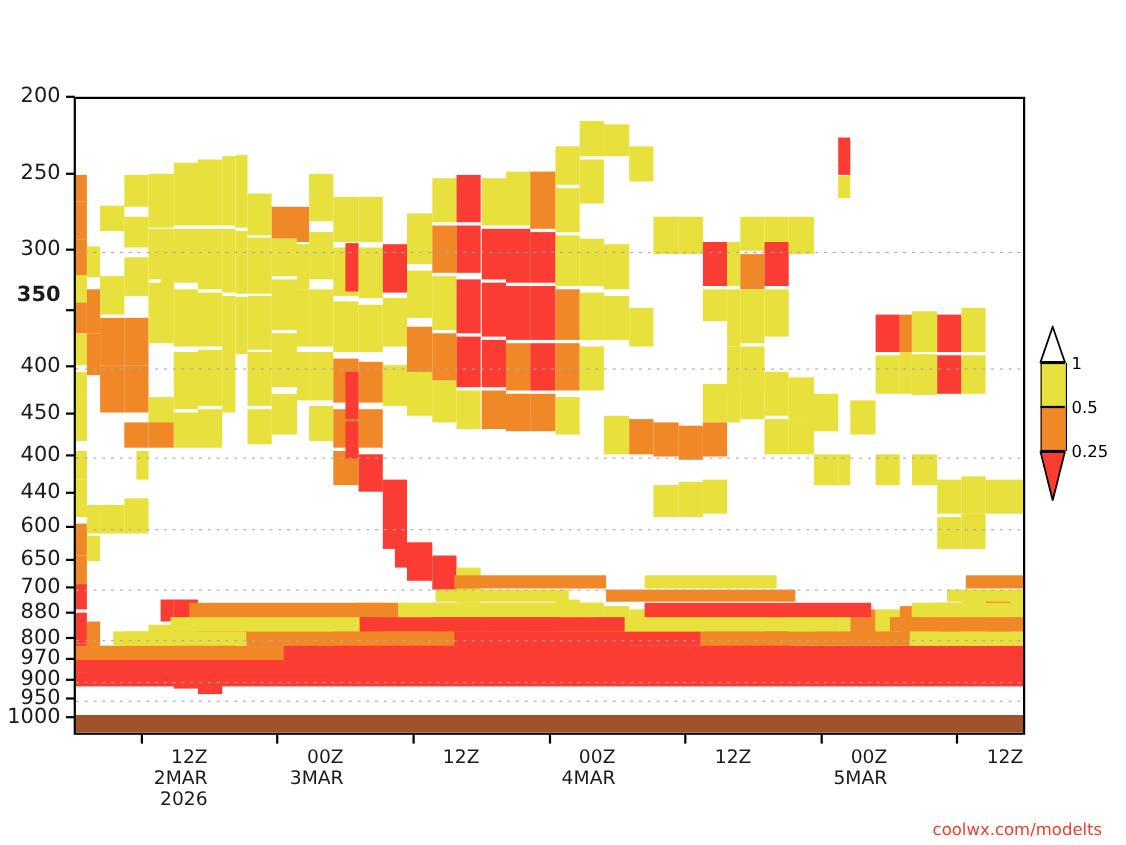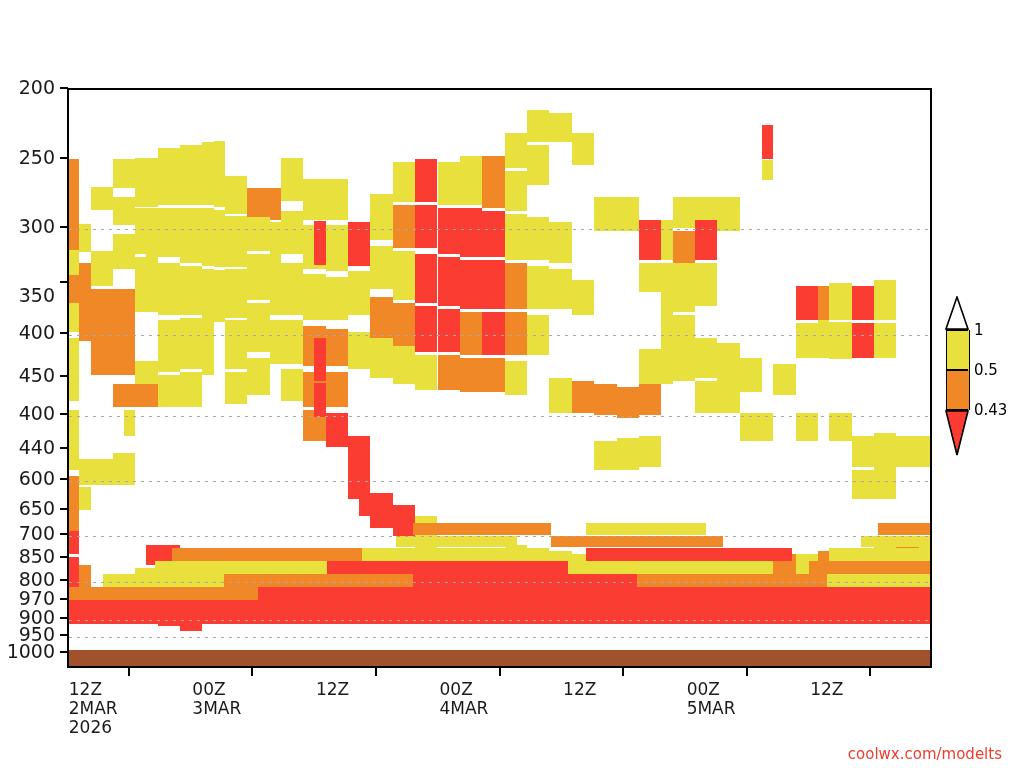--- a/index.html
+++ b/index.html
@@ -37,21 +37,21 @@
   
   .ytick-label{
     position:absolute;right:0;text-align:right;
     font-size:19px;color:#1a1a1a;white-space:nowrap;line-height:1;
   }
   .ytick-mark{position:absolute;width:8px;height:2px;background:#000;}
 
   
   .xtick-mark{position:absolute;width:2px;height:8px;background:#000;}
   .xtick-label{
-    position:absolute;text-align:left;font-size:17px;color:#1a1a1a;
+    position:absolute;text-align:right;font-size:17px;color:#1a1a1a;
     line-height:19px;white-space:nowrap;
   }
   .xaxis-title{
     position:absolute;left:0;top:728px;width:1024px;text-align:center;
     font-size:23px;color:#000;
   }
   .watermark{
     position:absolute;right:22px;top:745px;font-size:15px;color:#f03c2e;
     white-space:nowrap;
   }
@@ -400,37 +400,37 @@
   </div>
 
   <div id="yaxis">
       <div class="ytick-mark" style="left: 60px; top: 87px;"></div>
       <div class="ytick-label" style="width: 55px; left: 0px; top: 78px;">200</div>
       <div class="ytick-mark" style="left: 60px; top: 156.686px;"></div>
       <div class="ytick-label" style="width: 55px; left: 0px; top: 147.686px;">250</div>
       <div class="ytick-mark" style="left: 60px; top: 225.556px;"></div>
       <div class="ytick-label" style="width: 55px; left: 0px; top: 216.556px;">300</div>
       <div class="ytick-mark" style="left: 60px; top: 281.223px;"></div>
-      <div class="ytick-label" style="width: 55px; left: 0px; top: 286px;">350</div>
+      <div class="ytick-label" style="width: 55px; left: 0px; top: 259px; font-weight: bold;">350</div>
       <div class="ytick-mark" style="left: 60px; top: 331.511px;"></div>
       <div class="ytick-label" style="width: 55px; left: 0px; top: 322.511px;">400</div>
       <div class="ytick-mark" style="left: 60px; top: 374.952px;"></div>
       <div class="ytick-label" style="width: 55px; left: 0px; top: 365.952px;">450</div>
       <div class="ytick-mark" style="left: 60px; top: 413.014px;"></div>
       <div class="ytick-label" style="width: 55px; left: 0px; top: 404.014px;">400</div>
       <div class="ytick-mark" style="left: 60px; top: 447.001px;"></div>
       <div class="ytick-label" style="width: 55px; left: 0px; top: 438.001px;">440</div>
       <div class="ytick-mark" style="left: 60px; top: 478.217px;"></div>
       <div class="ytick-label" style="width: 55px; left: 0px; top: 469.217px;">600</div>
       <div class="ytick-mark" style="left: 60px; top: 508.129px;"></div>
       <div class="ytick-label" style="width: 55px; left: 0px; top: 499.129px;">650</div>
       <div class="ytick-mark" style="left: 60px; top: 532.58px;"></div>
       <div class="ytick-label" style="width: 55px; left: 0px; top: 523.58px;">700</div>
       <div class="ytick-mark" style="left: 60px; top: 555.645px;"></div>
-      <div class="ytick-label" style="width: 55px; left: 0px; top: 546.645px;">850</div>
+      <div class="ytick-label" style="width: 55px; left: 0px; top: 546.645px;">880</div>
       <div class="ytick-mark" style="left: 60px; top: 578.711px;"></div>
       <div class="ytick-label" style="width: 55px; left: 0px; top: 569.711px;">800</div>
       <div class="ytick-mark" style="left: 60px; top: 597.783px;"></div>
       <div class="ytick-label" style="width: 55px; left: 0px; top: 588.783px;">970</div>
       <div class="ytick-mark" style="left: 60px; top: 616.773px;"></div>
       <div class="ytick-label" style="width: 55px; left: 0px; top: 607.773px;">900</div>
       <div class="ytick-mark" style="left: 60px; top: 634.459px;"></div>
       <div class="ytick-label" style="width: 55px; left: 0px; top: 625.459px;">950</div>
       <div class="ytick-mark" style="left: 60px; top: 650.76px;"></div>
       <div class="ytick-label" style="width: 55px; left: 0px; top: 641.76px;">1000</div>
@@ -477,19 +477,19 @@
       <svg width="26" height="34" style="position: absolute; left: 6px; top: 0px;">
         <polygon points="13,1 24,33 2,33" fill="#ffffff" stroke="#000" stroke-width="1.6"></polygon>
       </svg>
       <div class="cb-band" style="top: 34px; height: 40px; background: rgb(232, 224, 60);"></div>
       <div class="cb-band" style="top: 74px; height: 40px; background: rgb(240, 136, 40);"></div>
       <div class="cb-sep" style="top: 33.2px;"></div>
       <div class="cb-label" style="top: 27px;">1</div>
       <div class="cb-sep" style="top: 73.2px;"></div>
       <div class="cb-label" style="top: 67px;">0.5</div>
       <div class="cb-sep" style="top: 113.2px;"></div>
-      <div class="cb-label" style="top: 107px;">0.43</div>
+      <div class="cb-label" style="top: 107px;">0.25</div>
       <svg width="26" height="46" style="position: absolute; left: 6px; top: 114px;">
         <polygon points="2,1 24,1 13,45" fill="#fa3c32" stroke="#000" stroke-width="1.6"></polygon>
       </svg>
     </div>
 
 </div>
 
 </body></html>

